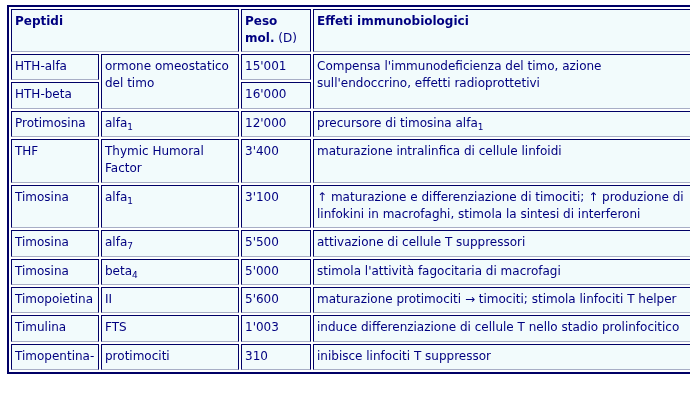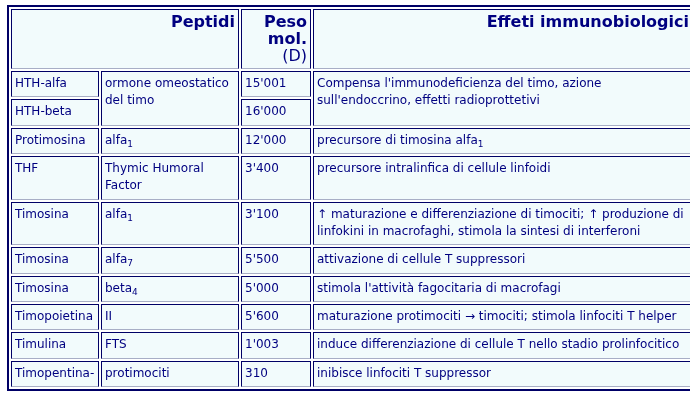--- a/index.html
+++ b/index.html
@@ -20,21 +20,21 @@
   th,td{
     border:1px solid #000066;
     border-bottom-color:#a8aec6;
     background:#f2fbfc;
     padding:3px 3px 4px 3px;
     vertical-align:top;
     text-align:left;
     overflow:hidden;
     word-wrap:break-word;
   }
-  th{font-weight:bold;font-size:16px;text-align:right;}
+  th{font-weight:bold;font-size:12px;}
   .normal{font-weight:normal;}
   sub{font-size:9px;line-height:1;}
   col.c1{width:88px;}
   col.c2{width:138px;}
   col.c3{width:70px;}
   col.c4{width:380px;}
   tr.hdr{height:42px;}
   tr.h1{height:26px;}
   tr.h2{height:27px;}
 </style>
@@ -90,21 +90,21 @@
       <td><span>Protimosina</span></td>
       <td><span>alfa</span><sub>1</sub></td>
       <td><span>12'000</span></td>
       <td><span>precursore di timosina alfa</span><sub>1</sub></td>
     </tr>
 
     <tr>
       <td><span>THF</span></td>
       <td><span>Thymic Humoral Factor</span><sub></sub></td>
       <td><span>3'400</span></td>
-      <td><span>precursore intralinfica di cellule linfoidi</span><sub></sub></td>
+      <td><span>maturazione intralinfica di cellule linfoidi</span><sub></sub></td>
     </tr>
 
     <tr>
       <td><span>Timosina</span></td>
       <td><span>alfa</span><sub>1</sub></td>
       <td><span>3'100</span></td>
       <td><span>↑ maturazione e differenziazione di timociti; ↑ produzione di linfokini in macrofaghi, stimola la sintesi di interferoni</span><sub></sub></td>
     </tr>
 
     <tr class="h1">

